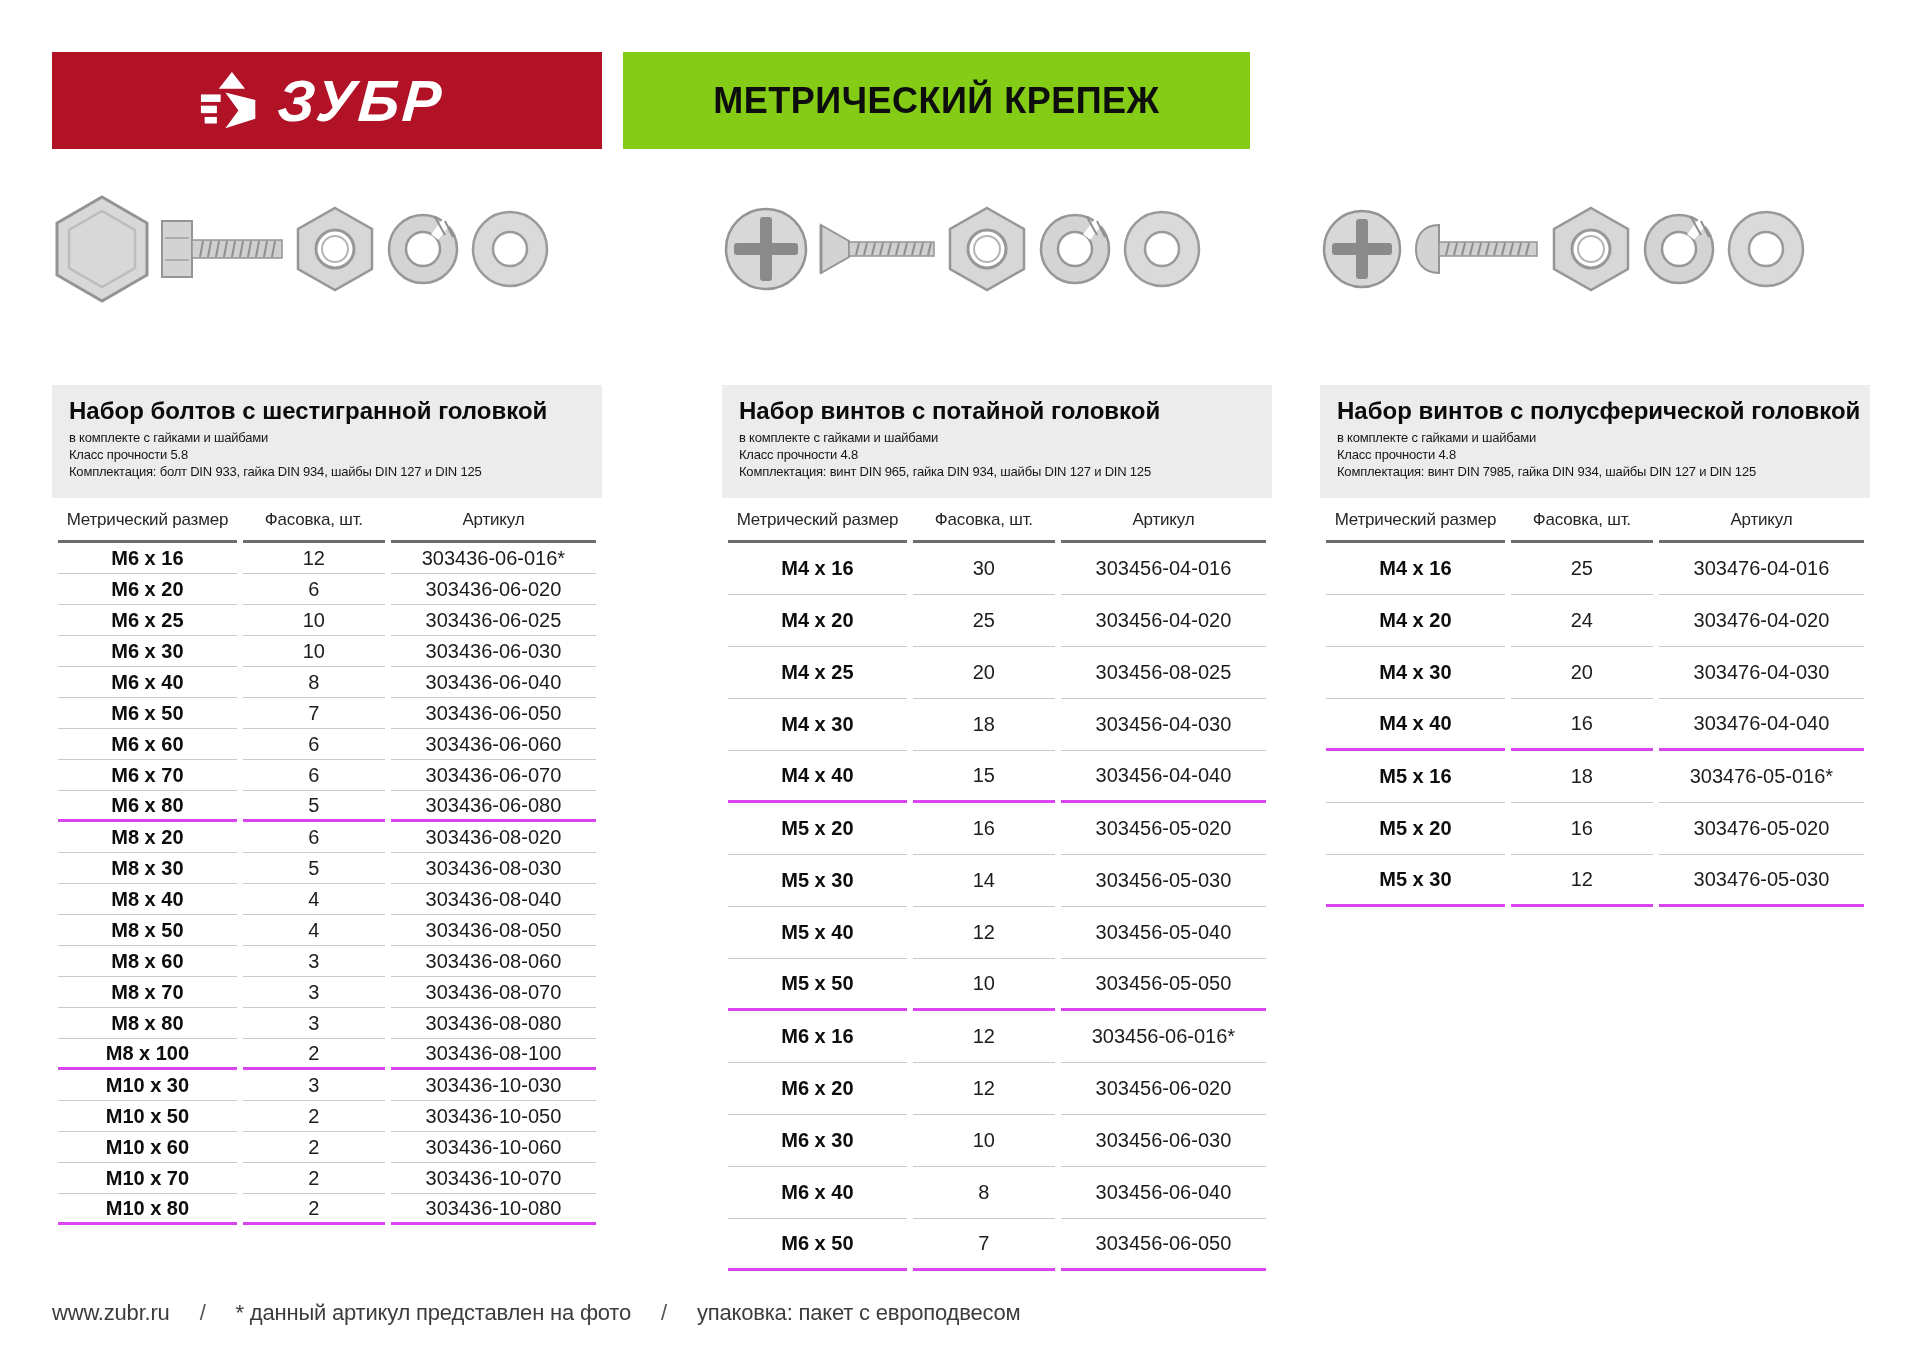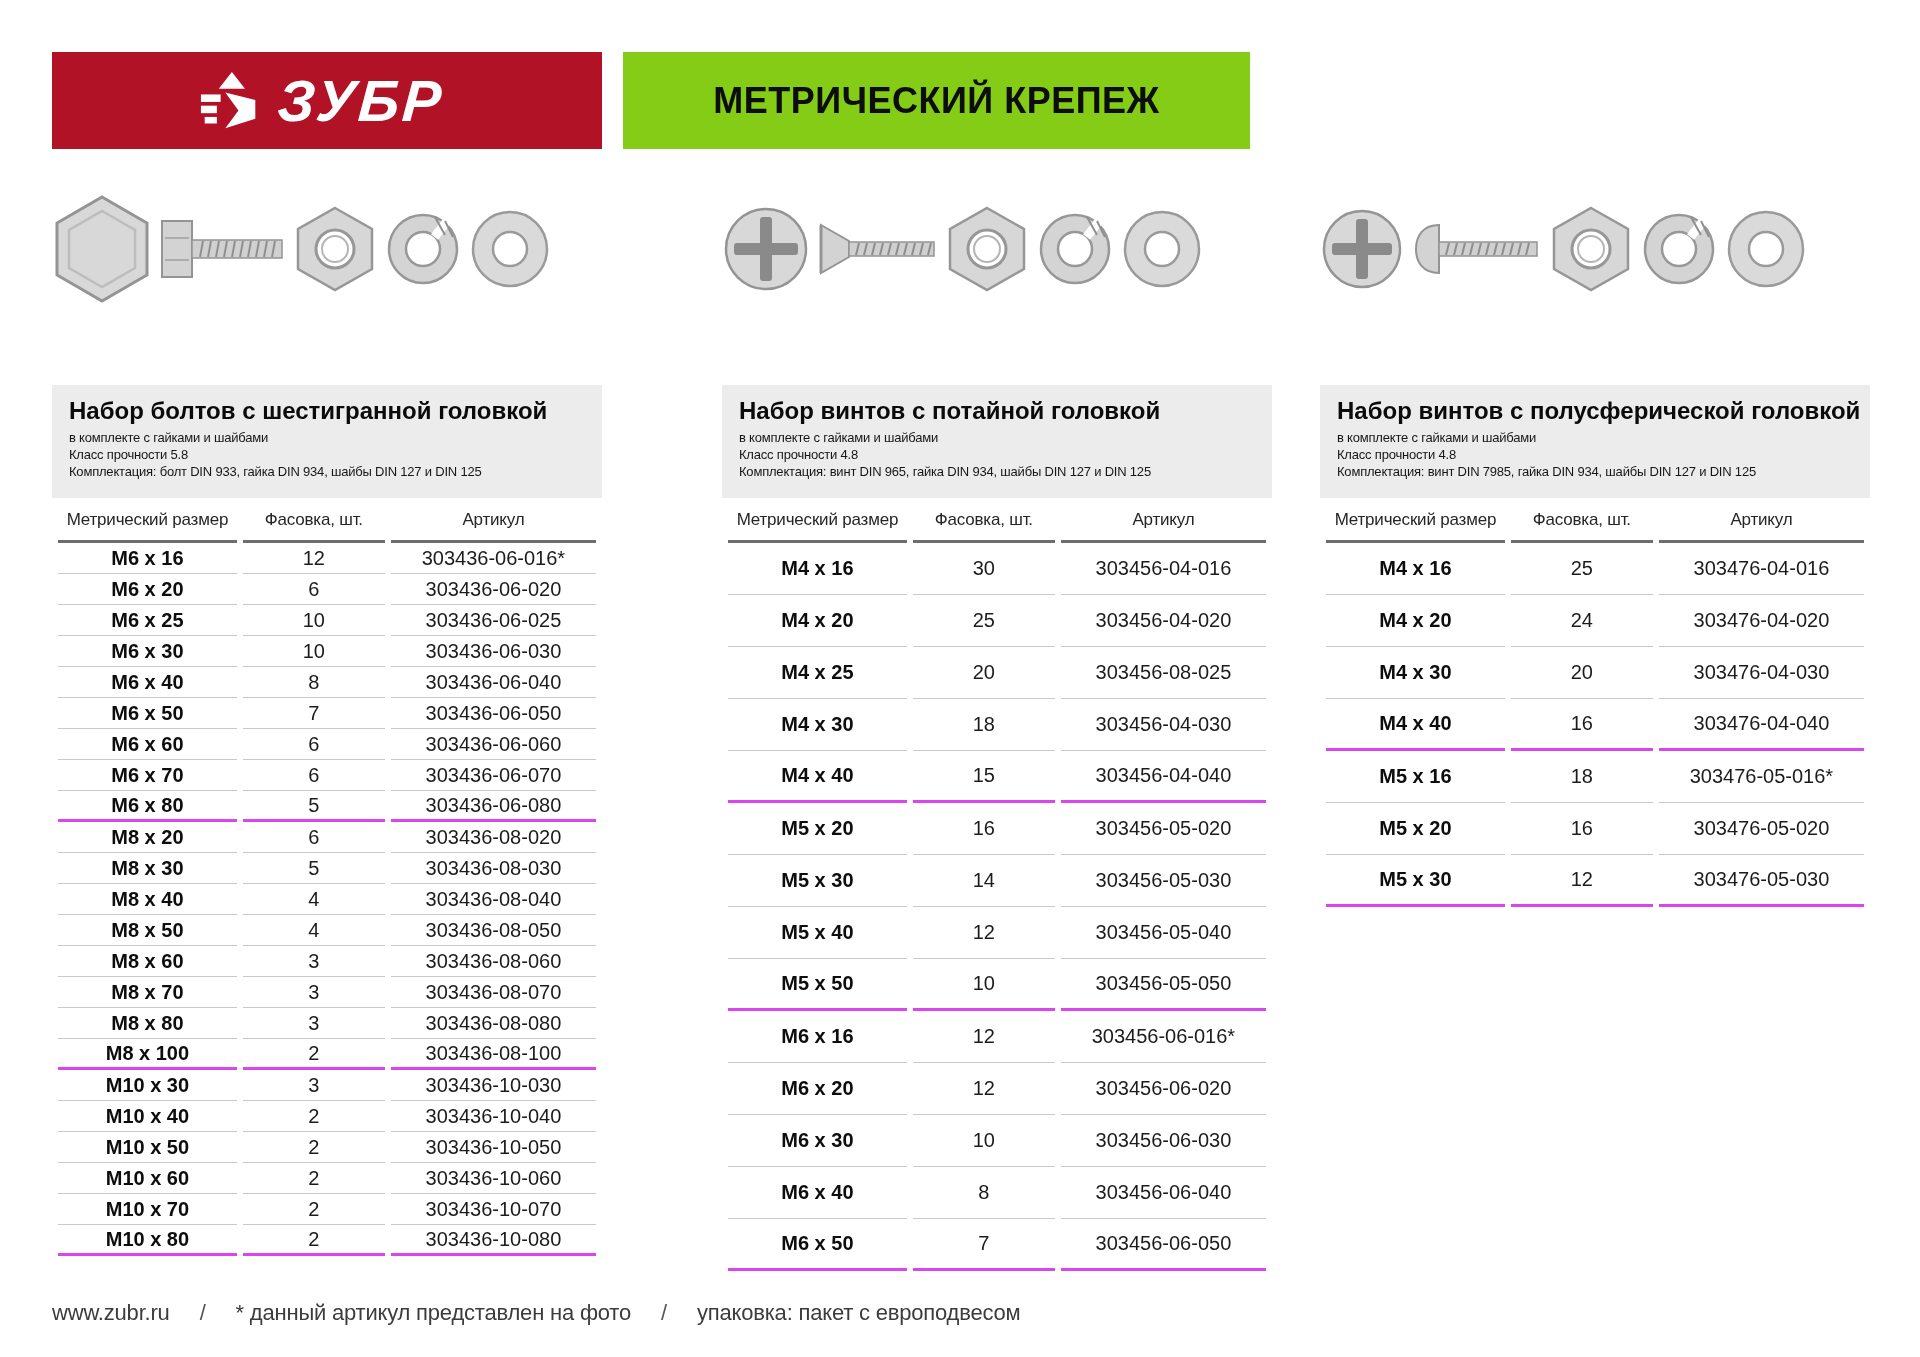--- a/index.html
+++ b/index.html
@@ -208,25 +208,20 @@
               <td class="size">М8 х 100</td>
               <td class="qty">2</td>
               <td class="sku">303436-08-100</td>
             </tr>
             <tr>
               <td class="size">М10 х 30</td>
               <td class="qty">3</td>
               <td class="sku">303436-10-030</td>
             </tr>
             <tr>
-              <td class="size">М10 х 40</td>
-              <td class="qty">2</td>
-              <td class="sku">303436-10-040</td>
-            </tr>
-            <tr>
               <td class="size">М10 х 50</td>
               <td class="qty">2</td>
               <td class="sku">303436-10-050</td>
             </tr>
             <tr>
               <td class="size">М10 х 60</td>
               <td class="qty">2</td>
               <td class="sku">303436-10-060</td>
             </tr>
             <tr>

